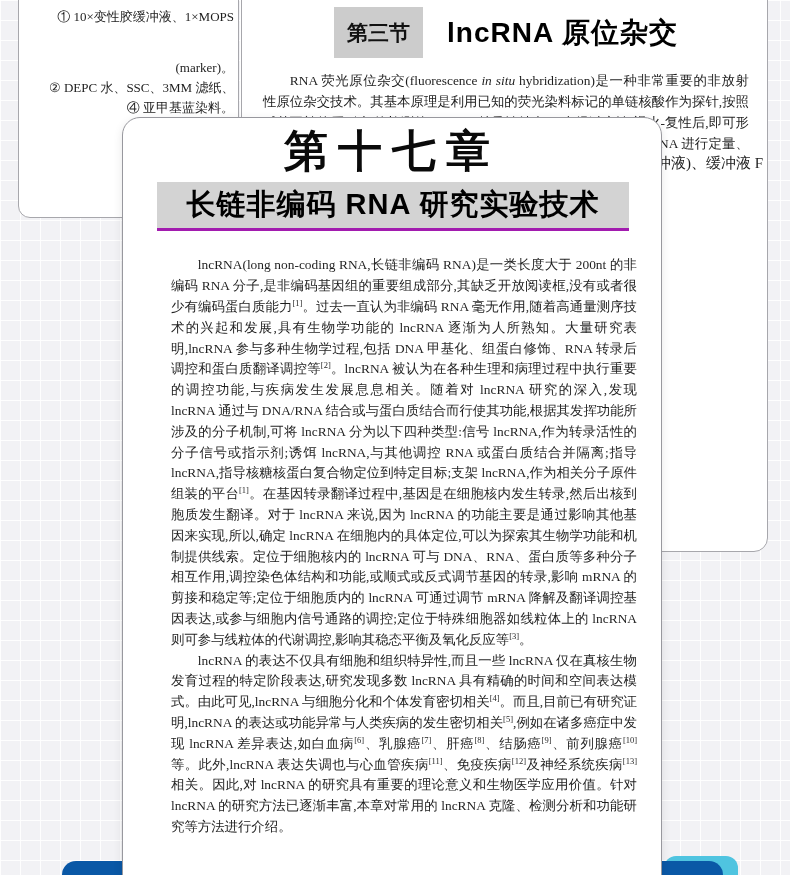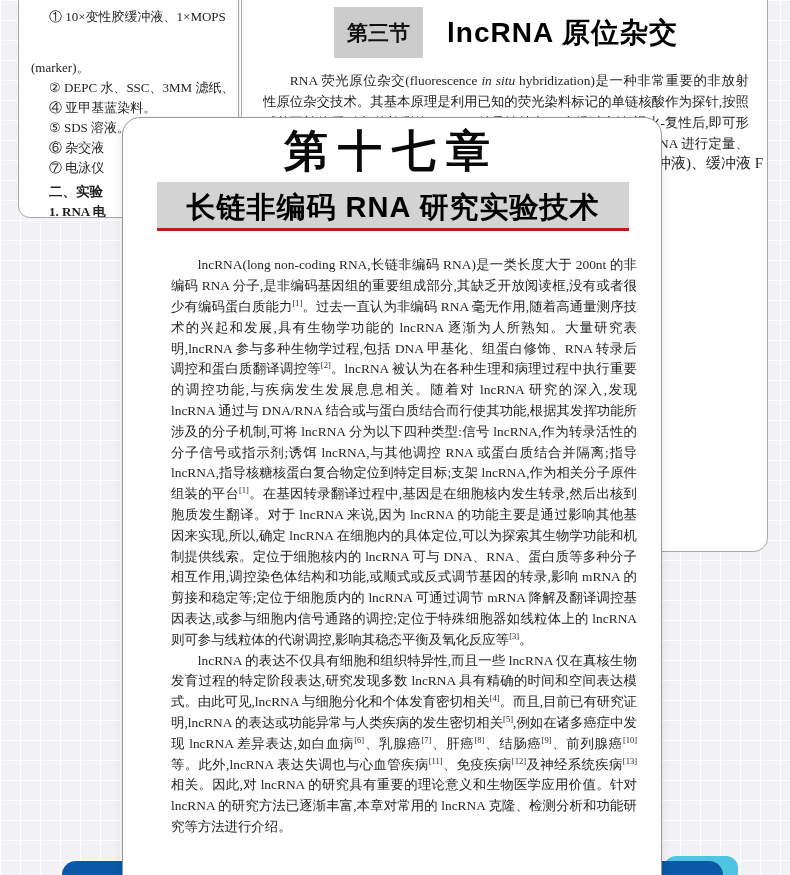--- a/index.html
+++ b/index.html
@@ -18,21 +18,21 @@
     box-sizing:border-box;
   }
   
   .left-page{
     left:18px;top:-14px;width:221px;height:232px;
     border-radius:4px 4px 12px 12px;z-index:1;
     padding:20px 4px 0 6px;overflow:hidden;
   }
   .lp-line{
     font-size:13px;line-height:20px;white-space:nowrap;
-    padding-left:24px;color:#1d1d1d;
+    padding-left:24px;color:#1d1d1d;text-align:right;
   }
   .lp-line.cont{padding-left:6px;margin-top:31px;}
   .lp-line.bold{font-weight:bold;}
   .lp-line.sec{margin-top:4px;font-size:13.5px;}
   
   .right-page{
     left:241px;top:-14px;width:527px;height:566px;
     border-radius:4px 4px 14px 14px;z-index:2;
     padding:20px 18px 0 21px;overflow:hidden;
   }
@@ -58,22 +58,22 @@
     box-shadow:0 3px 10px rgba(0,0,0,.10);
     overflow:hidden;
   }
   .chapter-number{
     margin-top:10px;text-align:center;font-size:44px;font-weight:600;
     letter-spacing:10px;color:#0a0a0a;line-height:1.1;
     font-family:"Liberation Serif","DejaVu Serif",serif;
   }
   .chapter-banner{
     margin:6px 32px 0 34px;height:46px;background:#d3d3d3;
-    border-bottom:3px solid #b91c1c;
-    display:flex;align-items:flex-end;justify-content:center;
+    border-bottom:3px solid #a21caf;
+    display:flex;align-items:center;justify-content:center;
   }
   .chapter-banner-text{
     font-family:"Liberation Sans","DejaVu Sans",sans-serif;font-weight:bold;
     font-size:29px;color:#000;letter-spacing:1px;white-space:nowrap;
   }
   .card-body{padding:24px 24px 0 48px;}
   .card-body p{
     margin:0;font-size:13.4px;line-height:20.8px;text-align:justify;
     text-indent:2em;color:#1f1f1f;
   }

